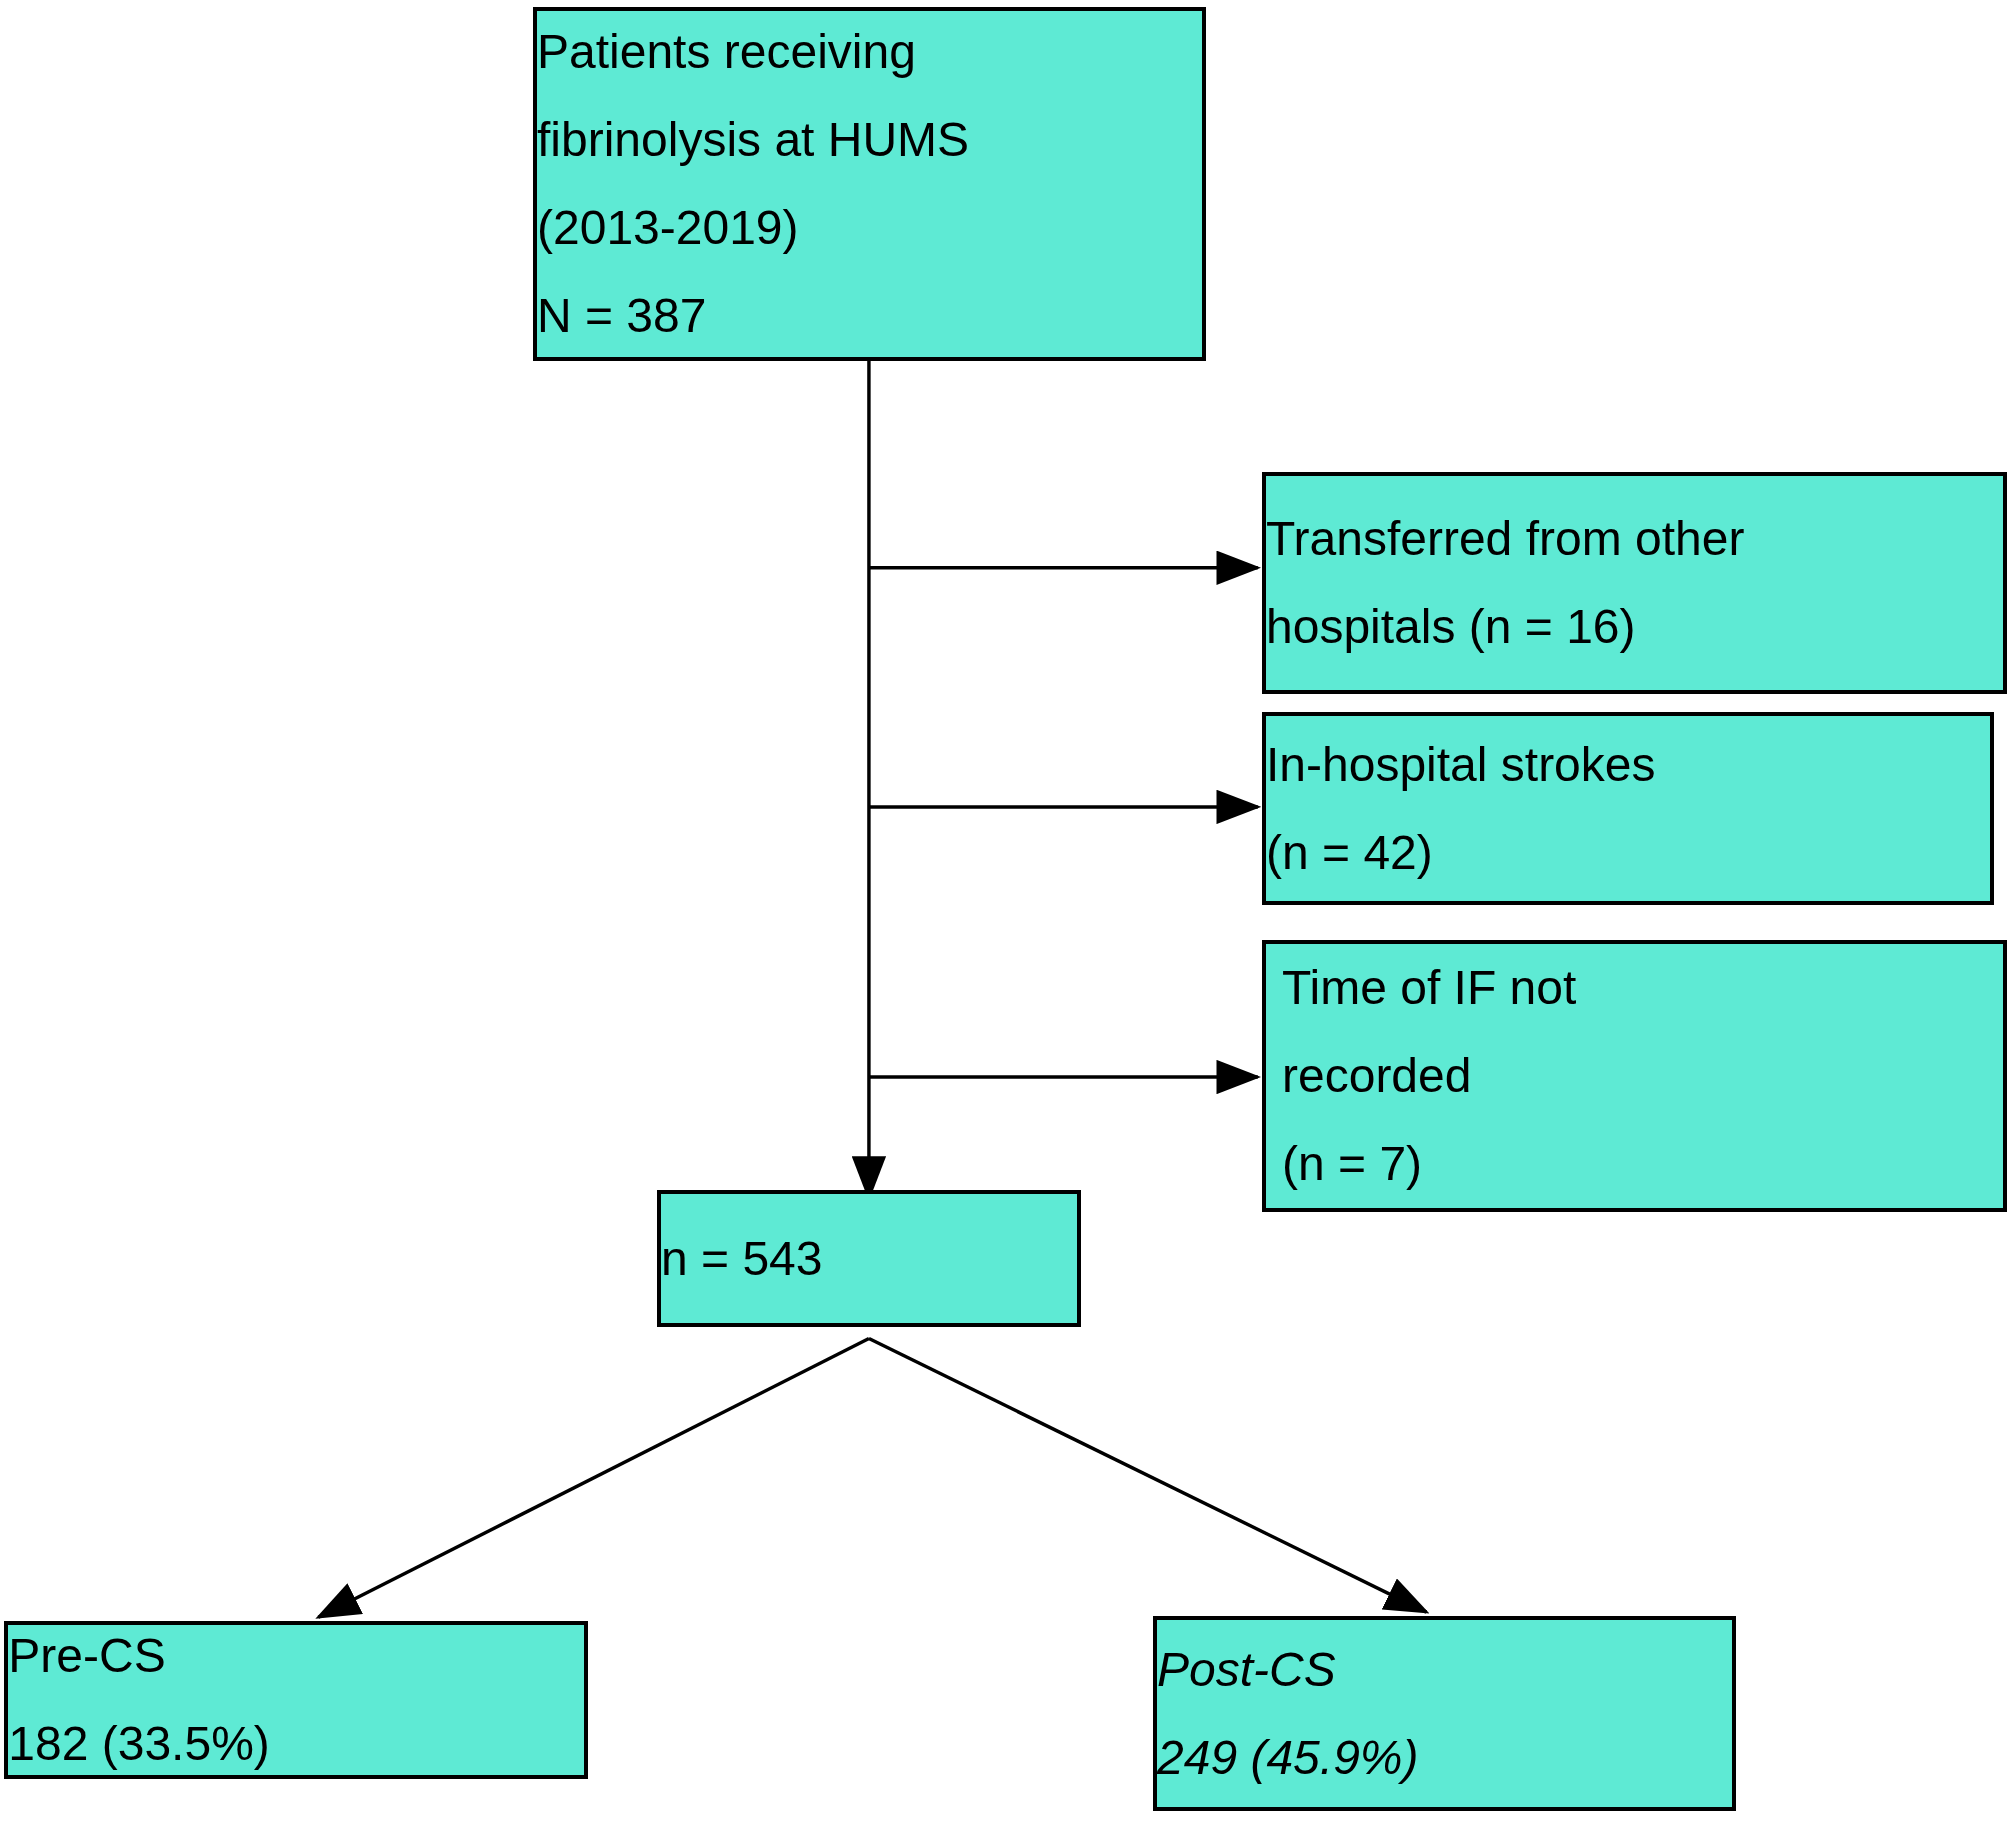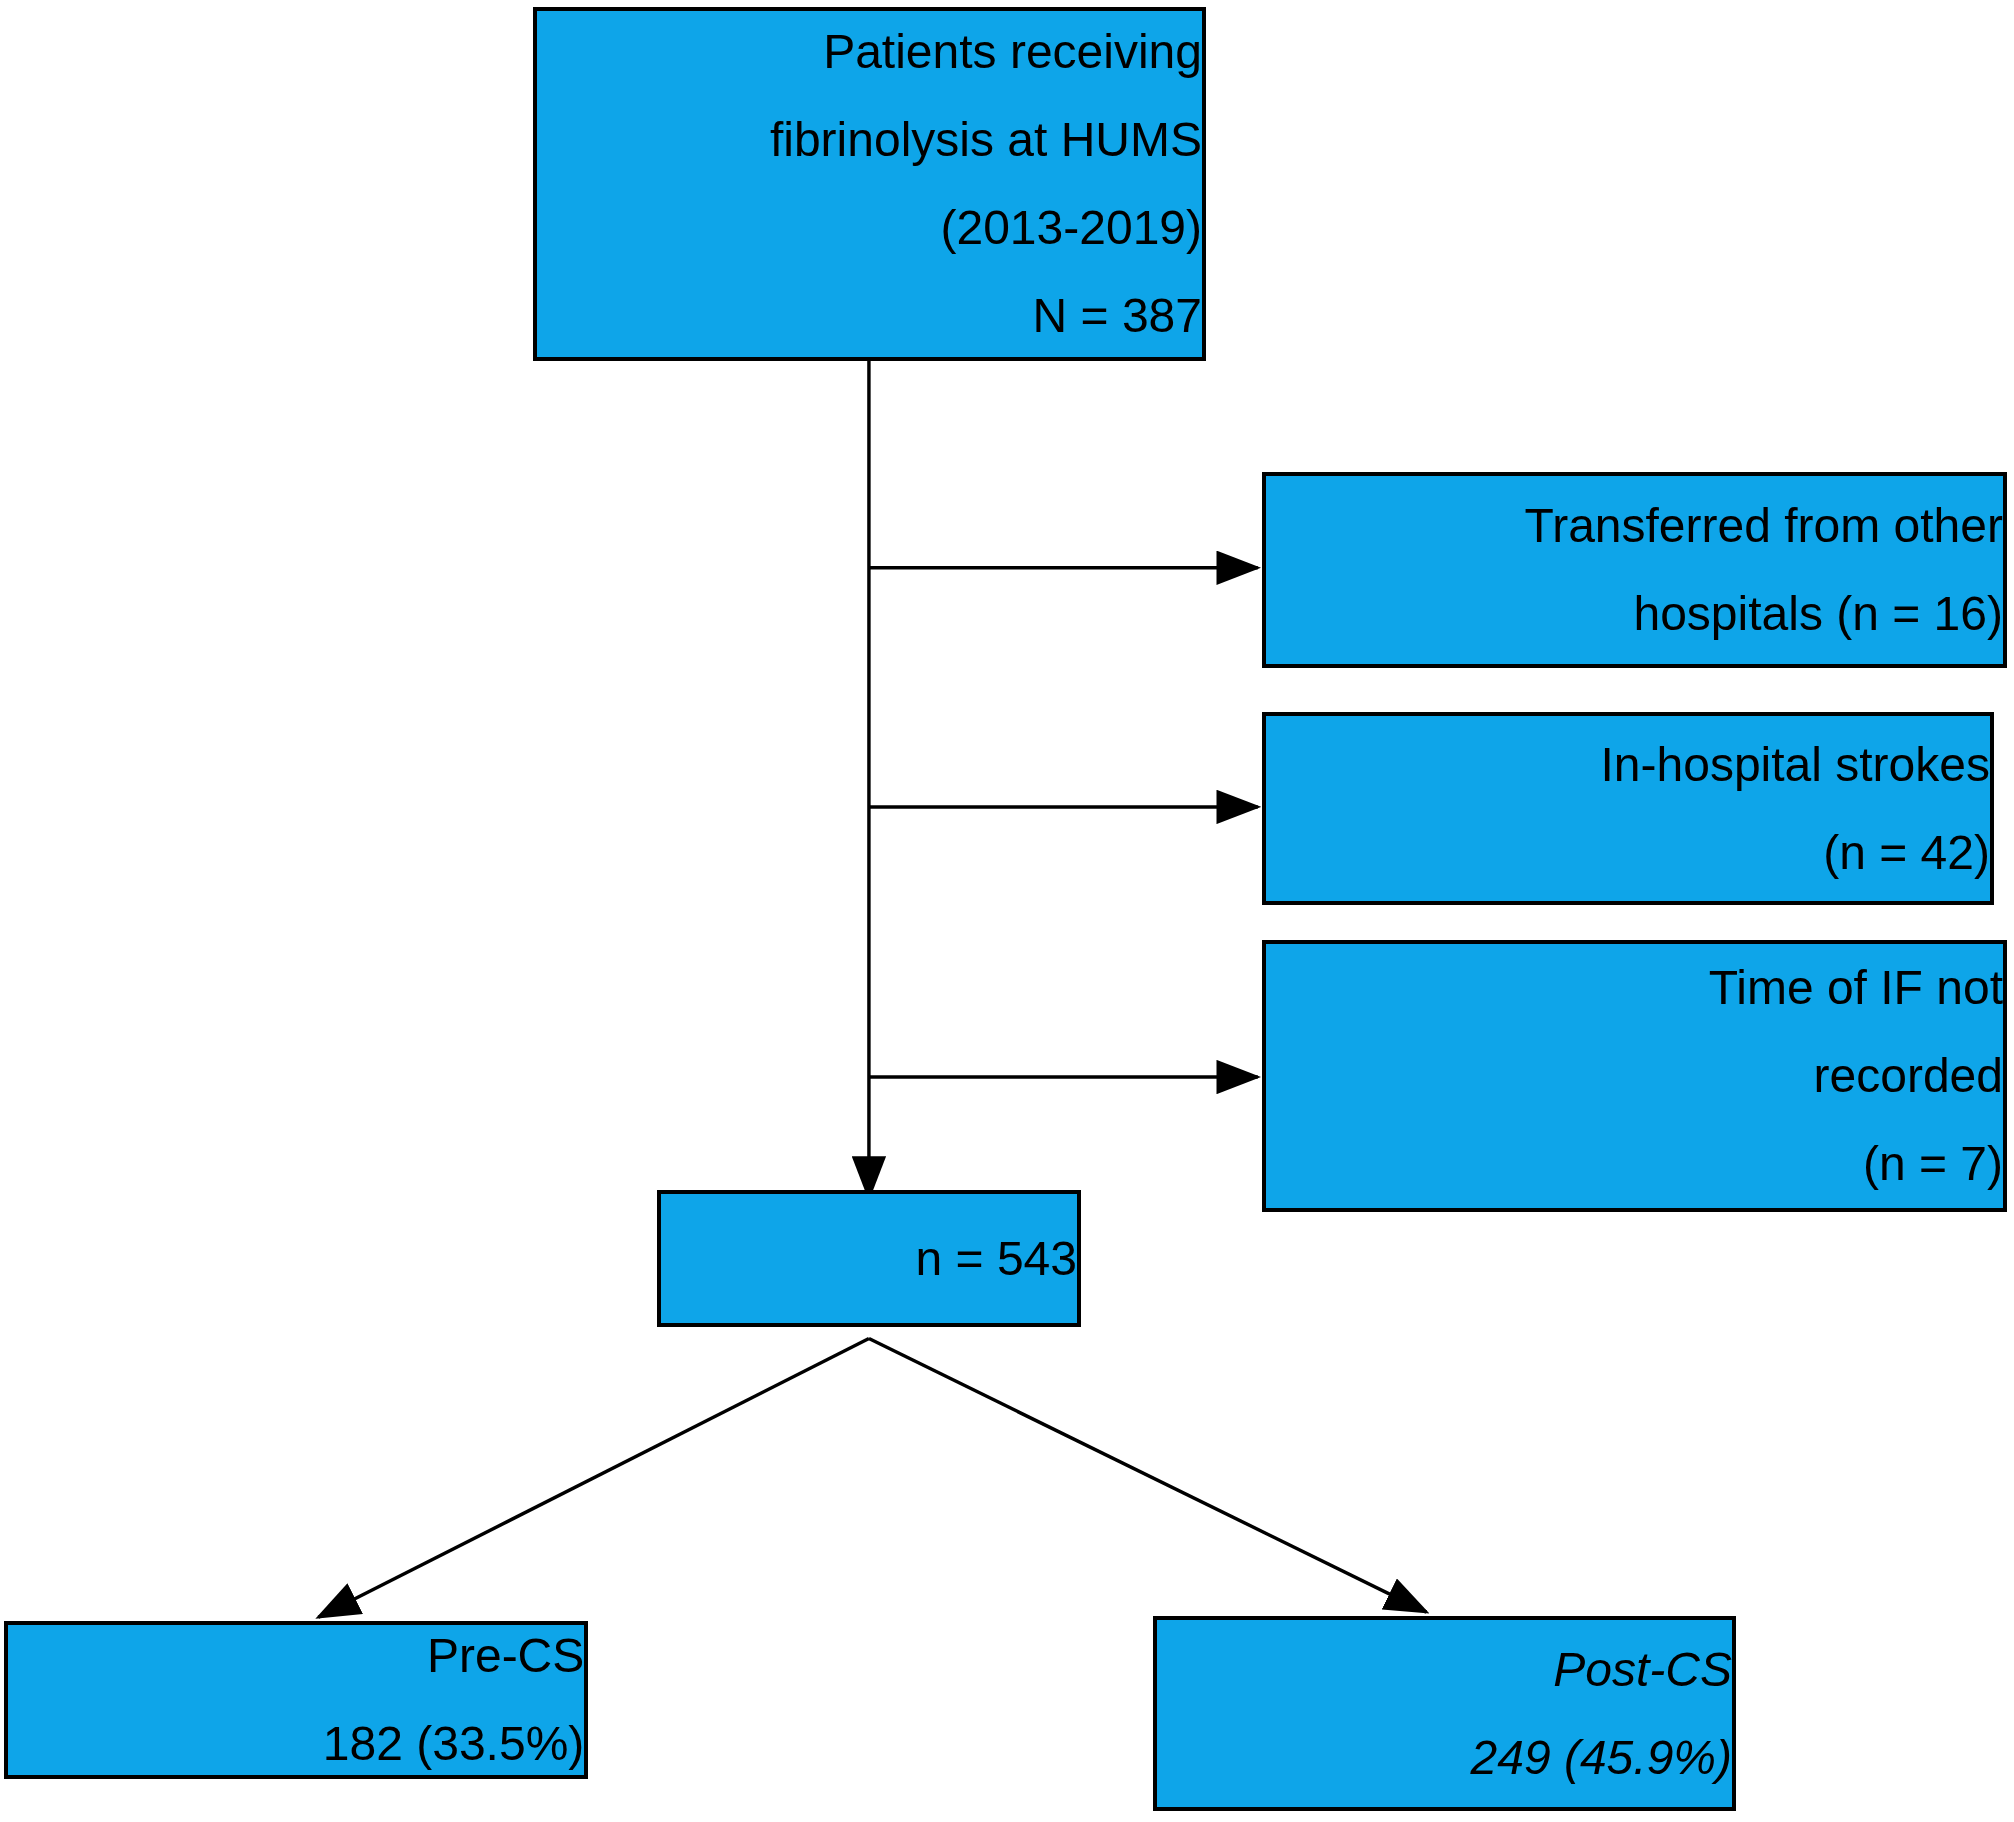--- a/index.html
+++ b/index.html
@@ -20,34 +20,34 @@
     position: absolute;
     left: 0;
     top: 0;
     width: 2014px;
     height: 1822px;
   }
   .box {
     position: absolute;
     box-sizing: border-box;
     border: 4.3px solid #000000;
-    background: #0ea5e9;
+    background: #5eead4;
     display: flex;
     flex-direction: column;
-    align-items: flex-end;
+    align-items: flex-start;
     justify-content: center;
     text-align: center;
     font-size: 48px;
     line-height: 88px;
     color: #000000;
   }
   .box span { display: block; white-space: nowrap; }
 
   .box-source        { left: 533px;  top: 6.9px;    width: 673px; height: 354px; }
-  .box-transferred   { left: 1262px; top: 472px;  width: 745px; height: 196px; }
+  .box-transferred   { left: 1262px; top: 472px;  width: 745px; height: 222px; }
   .box-inhospital    { left: 1262px; top: 712px;  width: 732px; height: 193px; }
   .box-time-if       { left: 1262px; top: 940px; width: 745px; height: 272px; padding-left: 16px; }
   .box-included      { left: 657px;  top: 1190px; width: 424px; height: 137px; }
   .box-pre-cs        { left: 4.3px;    top: 1621px; width: 584px; height: 158px; }
   .box-post-cs       { left: 1153px; top: 1616px; width: 583px; height: 195px; font-style: italic; }
 </style>
 </head>
 <body>
 
 <div class="canvas">

